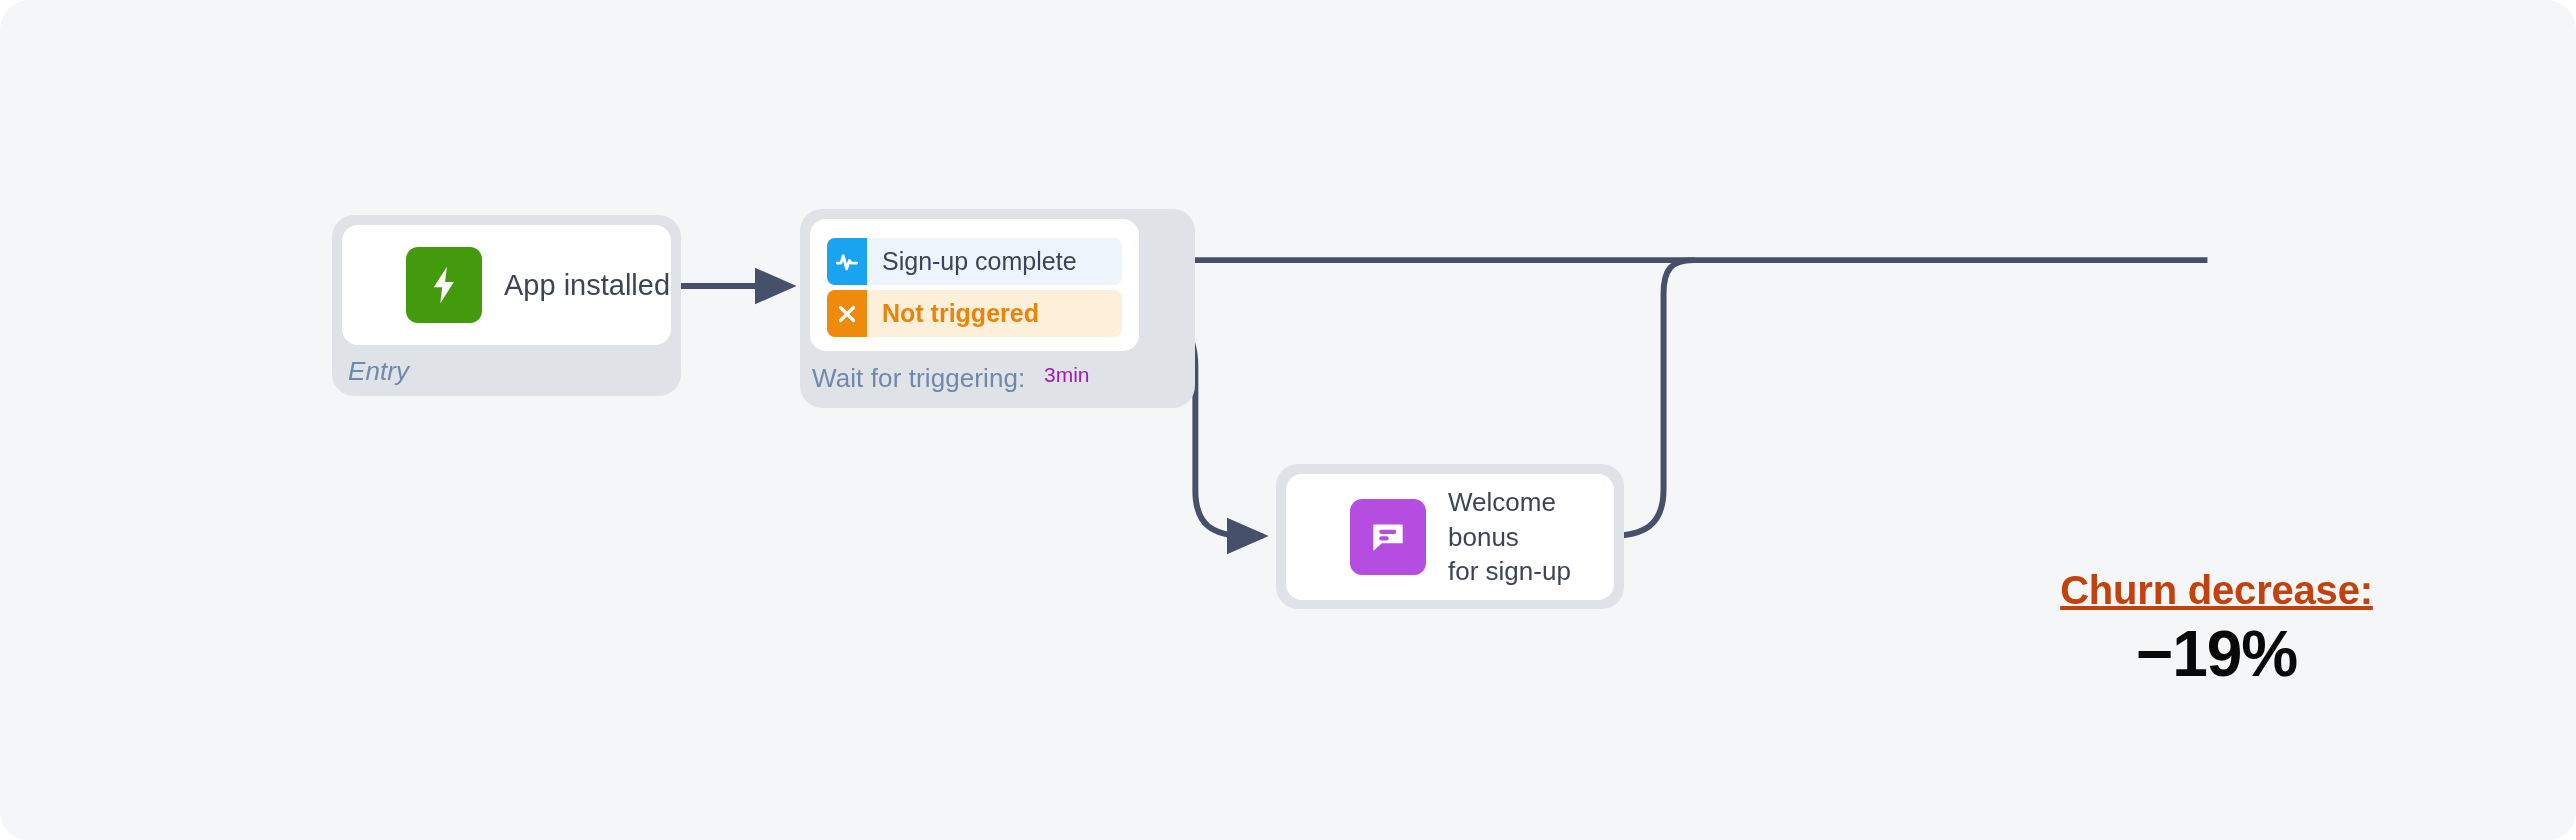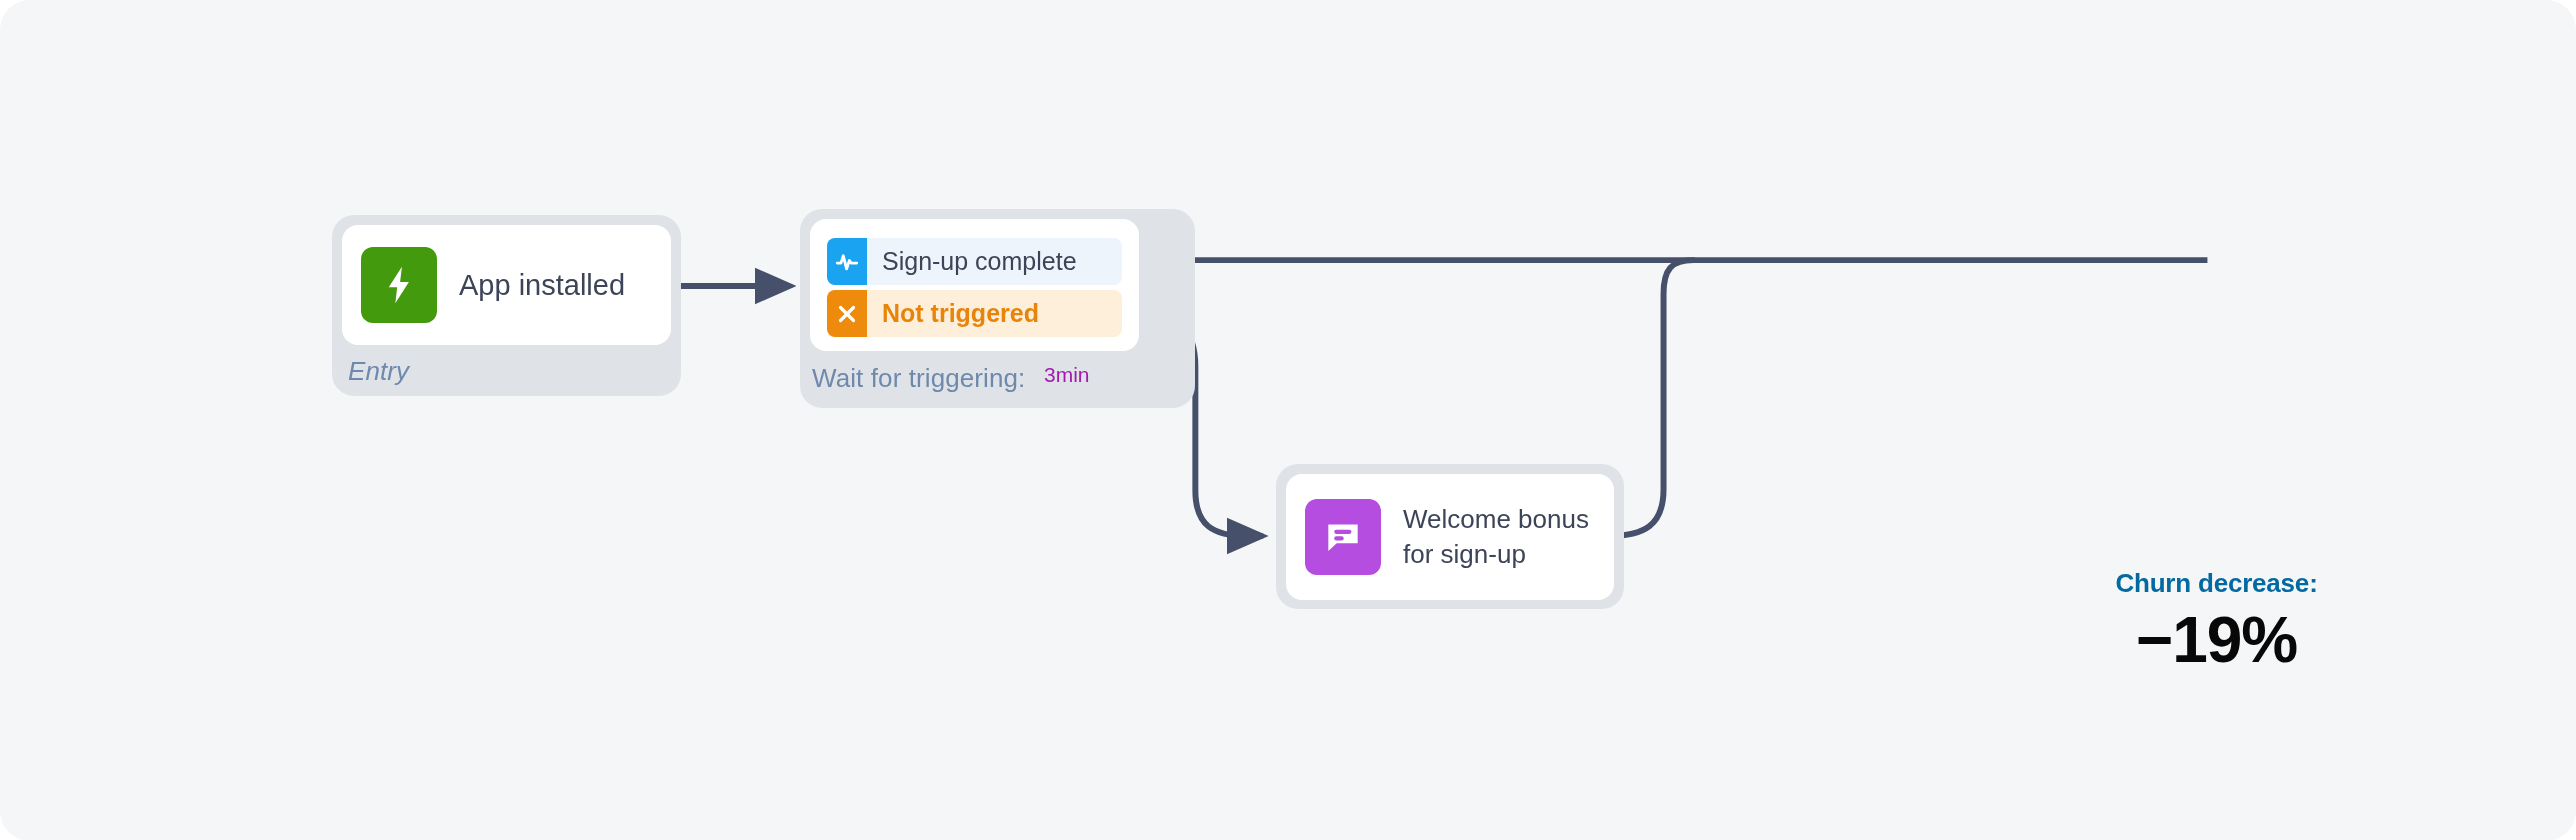--- a/index.html
+++ b/index.html
@@ -37,20 +37,21 @@
     position: absolute;
     background: #DFE3E8;
     border-radius: 22px;
     box-sizing: border-box;
   }
   .node-inner {
     position: absolute;
     background: #FFFFFF;
     border-radius: 16px;
     box-sizing: border-box;
+    padding-left: 45px;
   }
   .node-footer {
     position: absolute;
     font-size: 26px;
     color: #6F89AC;
     white-space: nowrap;
     letter-spacing: 0.1px;
   }
 
   
@@ -132,25 +133,26 @@
 
   
   #stat {
     position: absolute;
     left: 2047px;
     top: 568px;
     text-align: center;
     width: 339px;
   }
   #stat .stat-label {
-    font-size: 26px;
+    font-size: 40px;
     font-weight: bold;
-    color: #0369a1;
+    color: #c2410c;
     letter-spacing: -0.2px;
     white-space: nowrap;
+    text-decoration: underline;
   }
   #stat .stat-value {
     margin-top: 4px;
     font-size: 64px;
     font-weight: bold;
     color: #080808;
     letter-spacing: -1px;
     white-space: nowrap;
   }
 </style>

